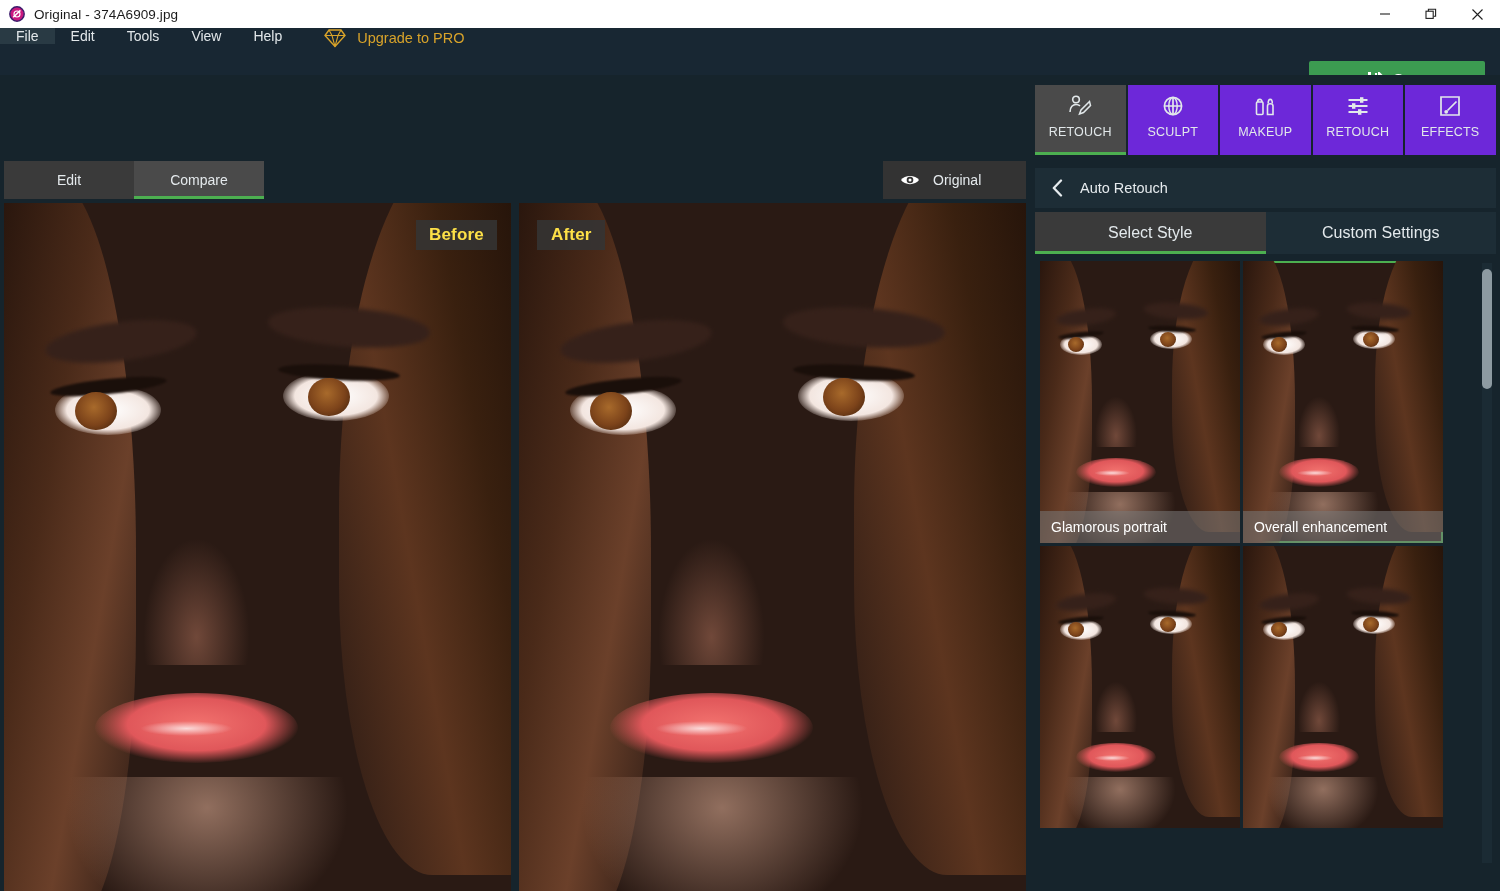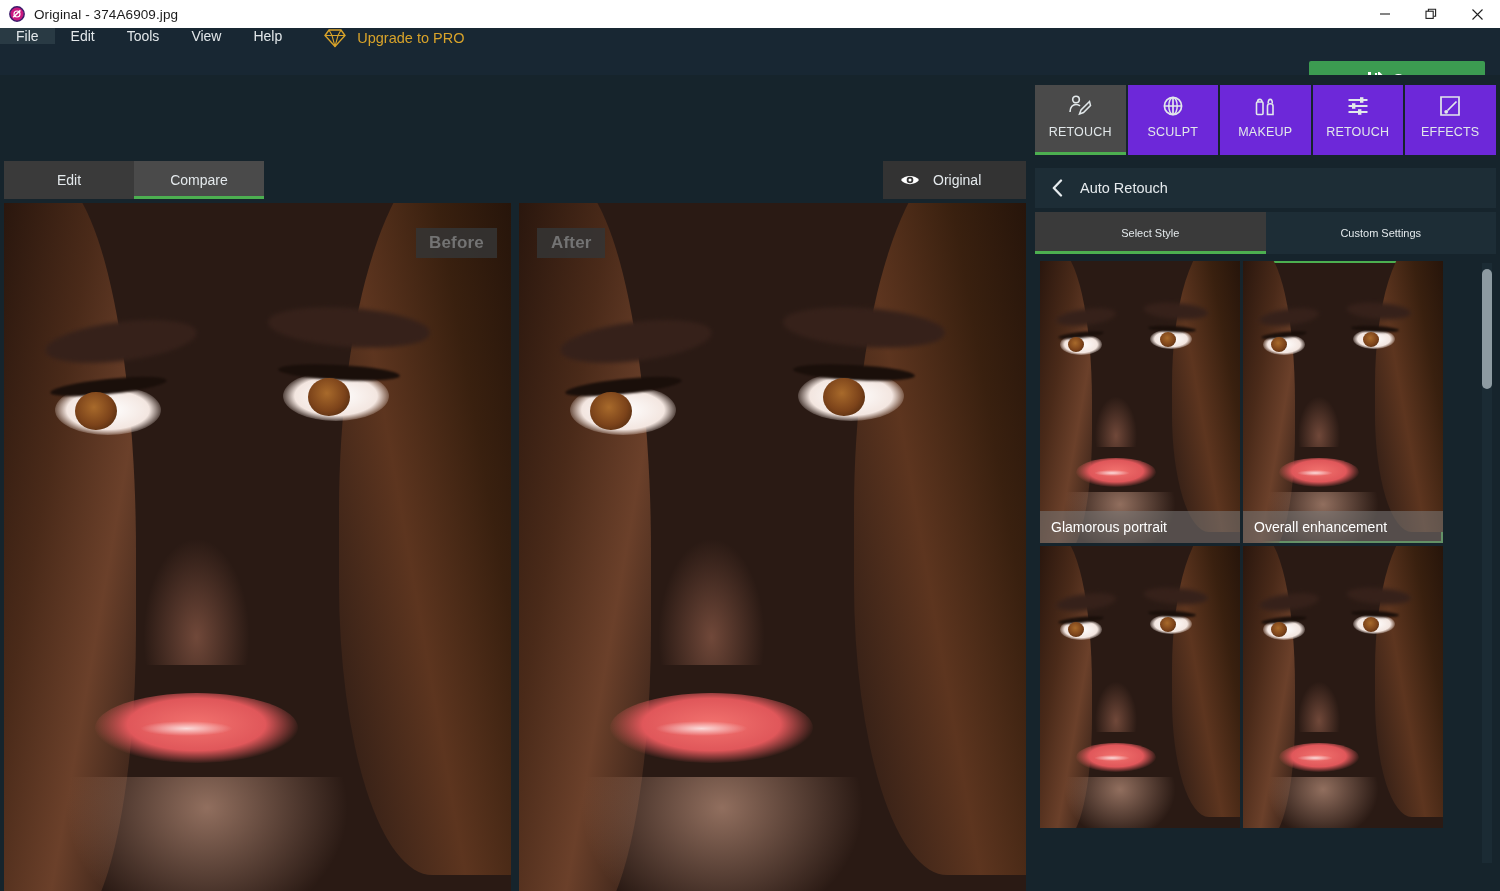--- a/index.html
+++ b/index.html
@@ -63,22 +63,22 @@
   .original-btn {
     position: absolute; left: 883px; top: 86px; width: 143px; height: 38px;
     background: #333333; display: flex; align-items: center; gap: 13px; padding-left: 17px;
     color: #e4e9ec; font-size: 14px;
   }
 
   
   .photos { position: absolute; left: 4px; top: 128px; width: 1022px; height: 700px; display: flex; gap: 8px; }
   .photo-pane { position: relative; width: 507px; height: 700px; overflow: hidden; background: #2a1a14; }
   .photo-label {
-    position: absolute; top: 17px; font-size: 17px; font-weight: bold; color: #737373;
-    padding: 5px 13px; background: rgba(52,52,52,.86); letter-spacing: .2px; margin-top: 8px;
+    position: absolute; top: 17px; font-size: 17px; font-weight: bold; color: #fde047;
+    padding: 5px 13px; background: rgba(52,52,52,.86); letter-spacing: .2px;
   }
   .photo-label.before { right: 14px; }
   .photo-label.after { left: 18px; padding-left: 14px; }
 
   
   .face { position: absolute; inset: 0; }
   .face .skin {
     position: absolute; inset: 0;
     background:
       radial-gradient(ellipse 62% 52% at 46% 62%, #f0cab3 0%, #e5b79e 42%, #c99madd 70%, rgba(0,0,0,0) 72%),
@@ -153,21 +153,21 @@
 
   .section-header {
     position: absolute; left: 4px; top: 93px; width: 461px; height: 40px;
     background: #1d2d36; display: flex; align-items: center; gap: 16px; padding-left: 16px;
   }
   .section-header .stitle { font-size: 14.5px; color: #e6ebee; }
 
   .subtabs { position: absolute; left: 4px; top: 137px; width: 461px; height: 42px; display: flex; }
   .subtab {
     position: relative; flex: 1; display: flex; align-items: center; justify-content: center;
-    font-size: 11px; color: #e3e9ec; background: #1d2d36;
+    font-size: 16px; color: #e3e9ec; background: #1d2d36;
   }
   .subtab.active { background: #3a3a3a; }
   .subtab.active::after { content:""; position:absolute; left:0; bottom:0; width:100%; height:3px; background:#4caf50; }
 
   .styles {
     position: absolute; left: 4px; top: 186px; width: 461px; height: 604px; overflow: hidden;
   }
   .styles-grid { position: absolute; left: 5px; top: 0; width: 404px; display: flex; flex-wrap: wrap; gap: 3px; }
   .thumb { position: relative; width: 200px; height: 282px; overflow: hidden; background: #2a1a14; }
   .thumb.selected { outline: 2px solid #4caf50; outline-offset: -2px; }

